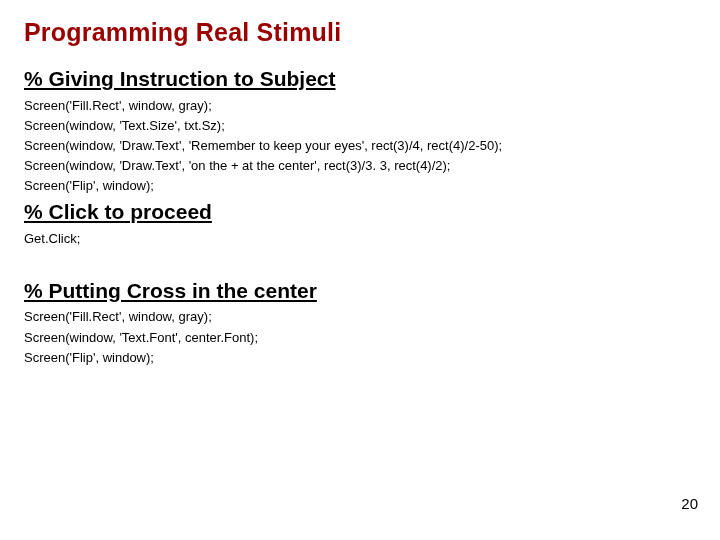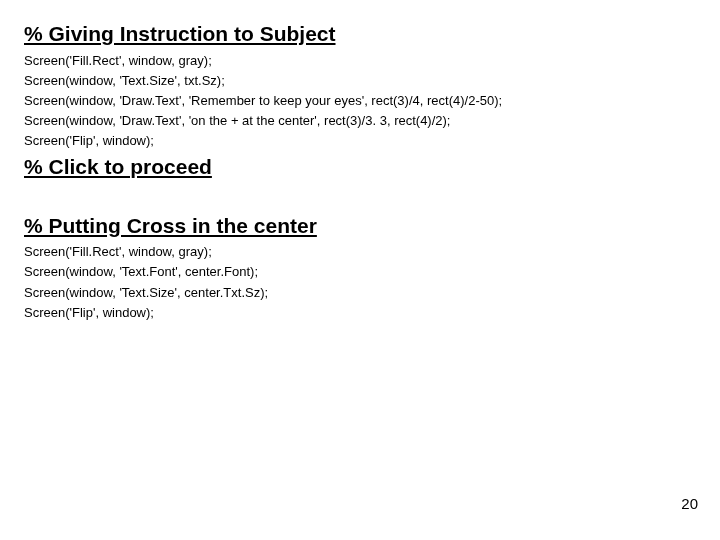--- a/index.html
+++ b/index.html
@@ -45,33 +45,34 @@
     bottom: 28px;
     font-size: 15px;
     color: #000;
   }
 </style>
 </head>
 <body>
 
 <div class="slide">
 
+  <div class="title">Programming Real Stimuli</div>
 
   <div class="block">
     <div class="comment">% Giving Instruction to Subject</div>
     <div class="code">Screen('Fill.Rect', window, gray);</div>
     <div class="code">Screen(window, 'Text.Size', txt.Sz);</div>
     <div class="code">Screen(window, 'Draw.Text', 'Remember to keep your eyes', rect(3)/4, rect(4)/2-50);</div>
     <div class="code">Screen(window, 'Draw.Text', 'on the + at the center', rect(3)/3. 3, rect(4)/2);</div>
     <div class="code">Screen('Flip', window);</div>
     <div class="comment">% Click to proceed</div>
+    <div class="code">Get.Click;</div>
   </div>
 
   <div class="block">
     <div class="comment">% Putting Cross in the center</div>
     <div class="code">Screen('Fill.Rect', window, gray);</div>
     <div class="code">Screen(window, 'Text.Font', center.Font);</div>
-    <div class="code">Screen(window, 'Text.Size', center.Txt.Sz);</div>
     <div class="code">Screen('Flip', window);</div>
   </div>
 
   <div class="pagenum">20</div>
 </div>
 
 </body></html>

